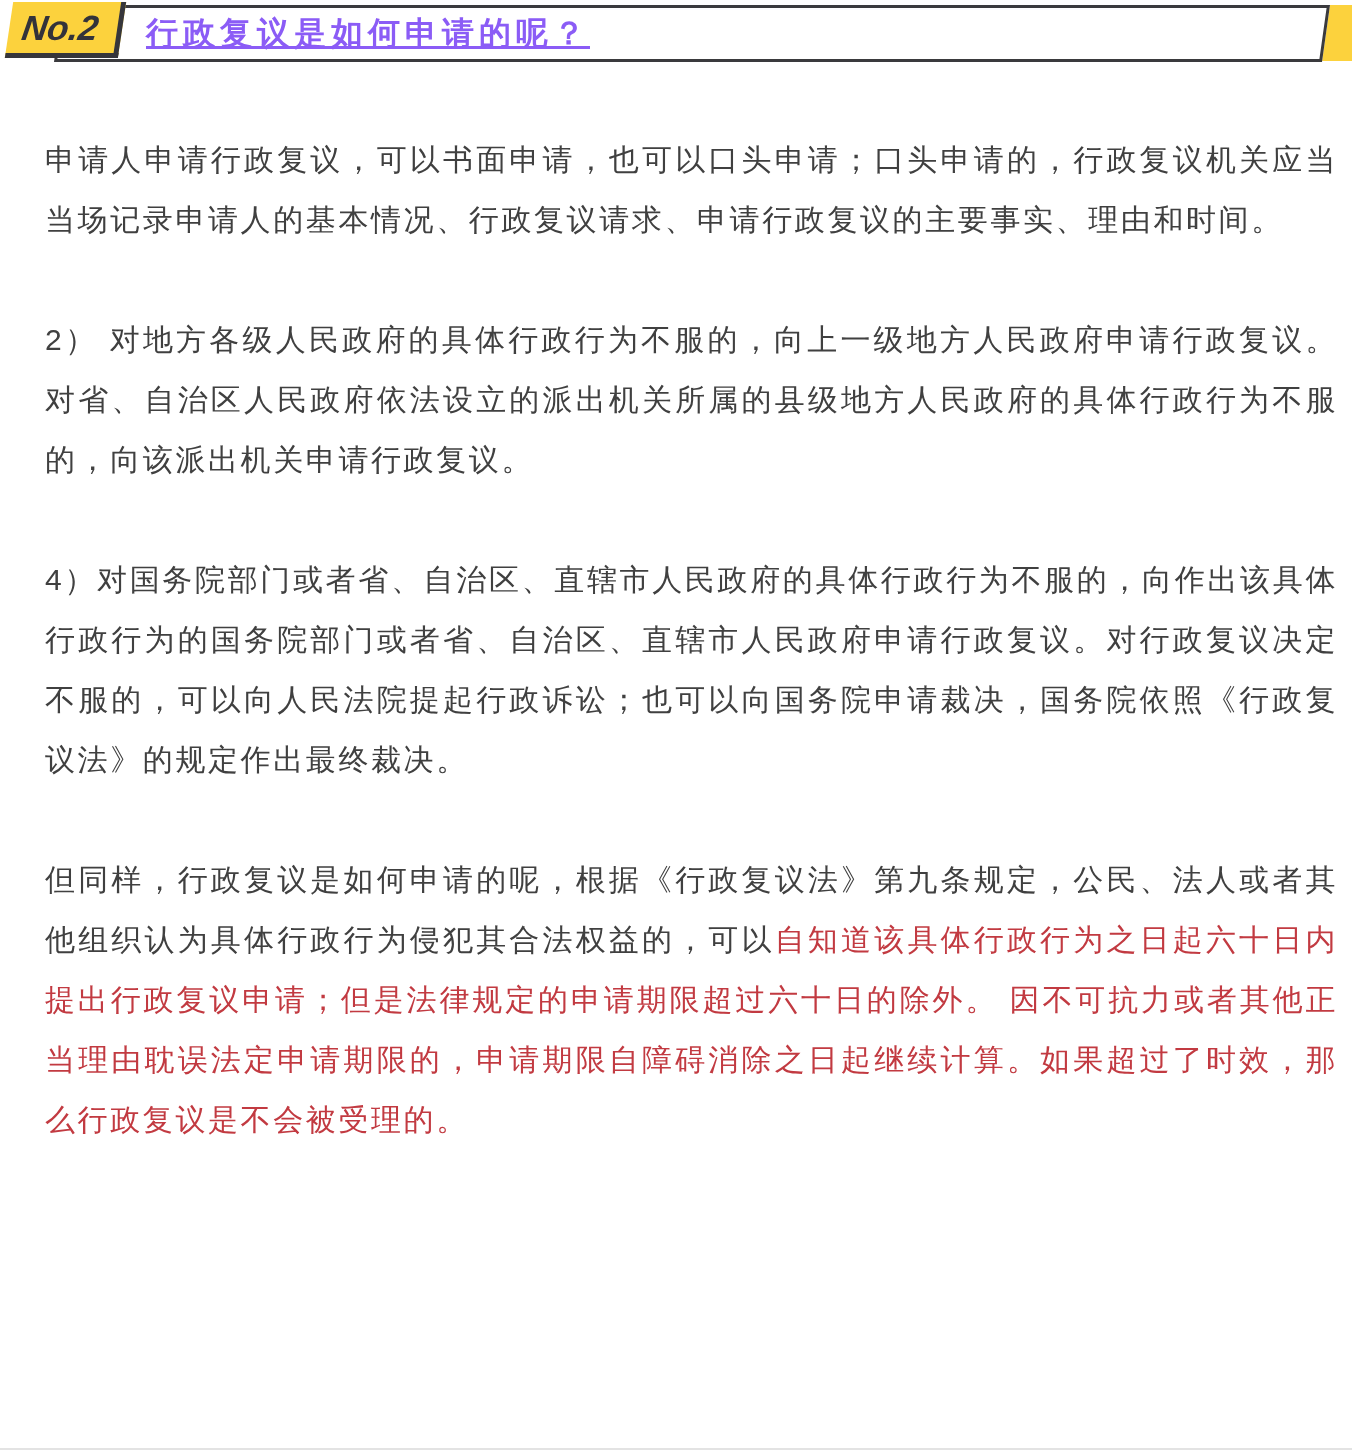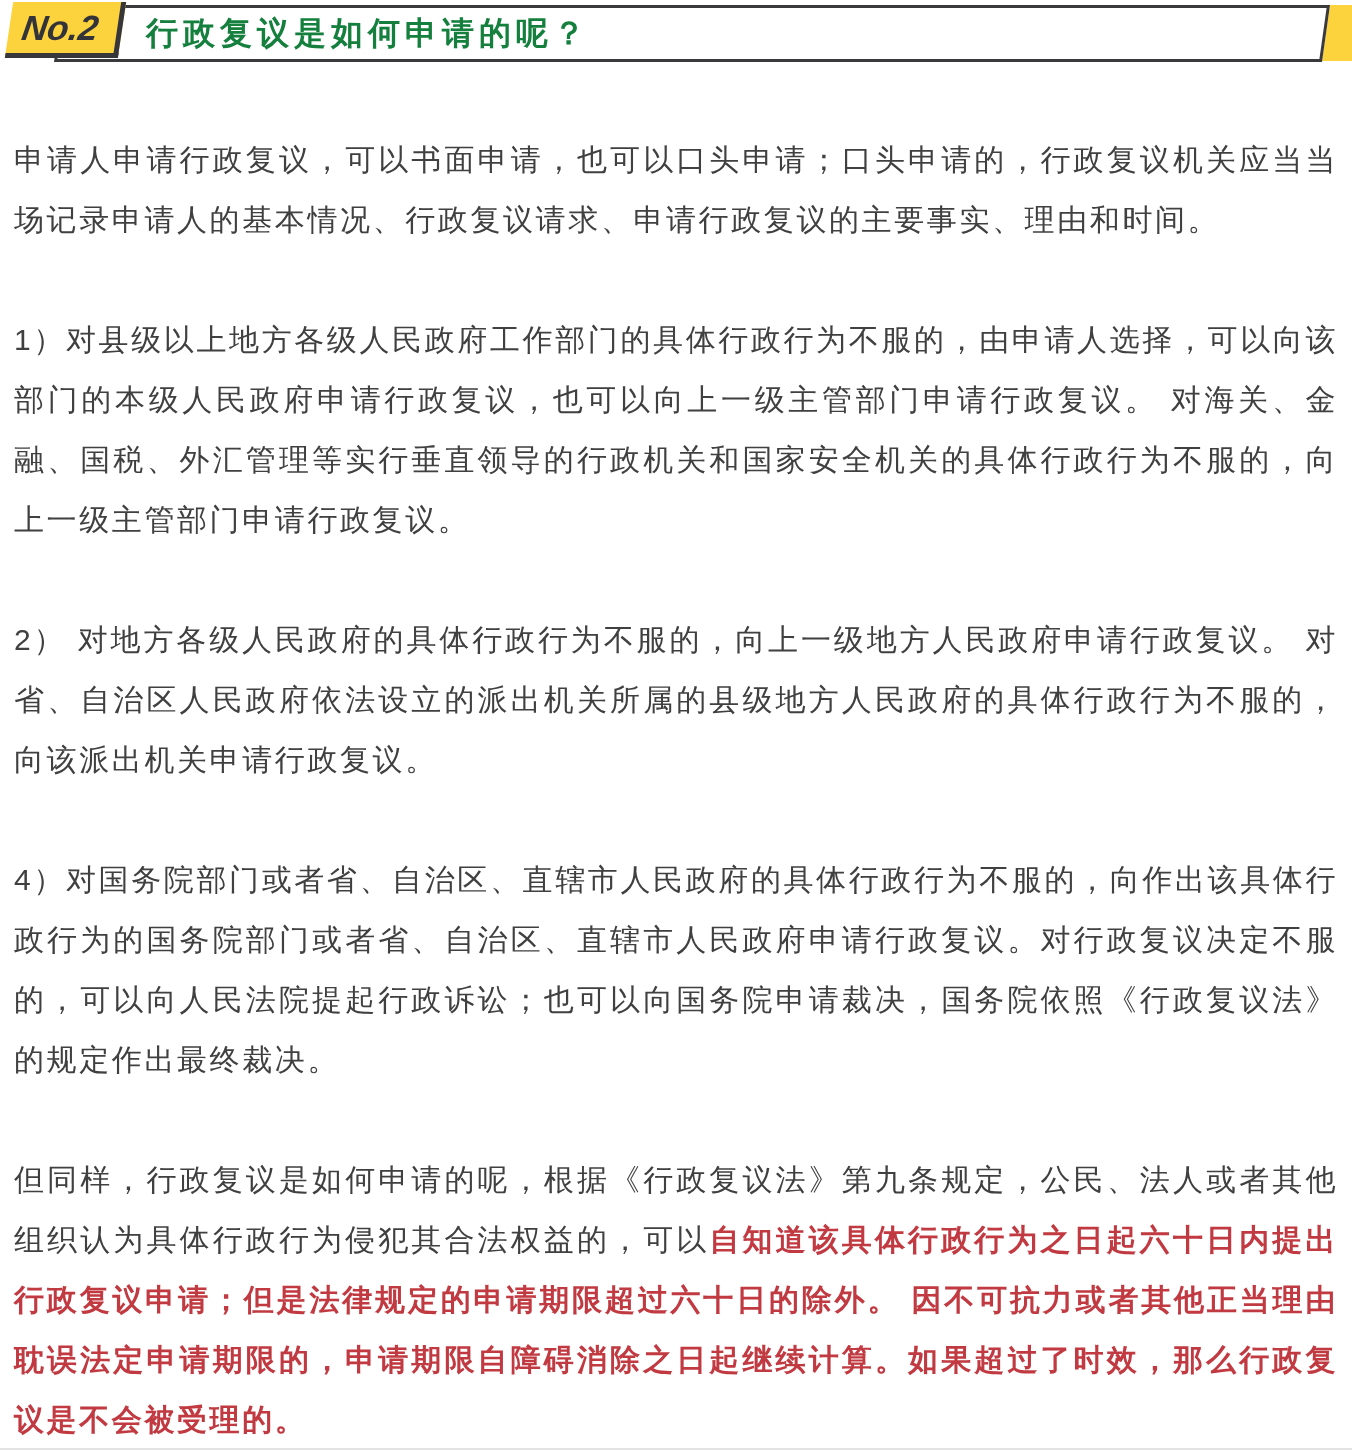--- a/index.html
+++ b/index.html
@@ -69,44 +69,46 @@
   .page-title {
     position: absolute;
     left: 146px;
     top: 5px;
     height: 57px;
     line-height: 57px;
     margin: 0;
     font-size: 32px;
     font-weight: bold;
     letter-spacing: 5px;
-    color: #15803d;
+    color: #8b5cf6;
     z-index: 3;
     white-space: nowrap;
+    text-decoration: underline;
   }
 
   
   .article {
     padding: 0 14px;
+    margin-left: 31px;
   }
   .article p {
     margin: 60px 0 0 0;
     font-size: 30px;
     line-height: 60px;
     letter-spacing: 2.6px;
     color: #404040;
     text-align: justify;
     text-justify: inter-character;
   }
   .article p.first {
     margin-top: 66px;
   }
   .hl {
     color: #c23a41;
-    font-weight: bold;
+    font-weight: normal;
   }
 
   .bottom-divider {
     position: absolute;
     left: 0;
     right: 0;
     bottom: 0;
     border-top: 2px solid #e3e3e3;
   }
 </style>
@@ -118,21 +120,20 @@
   <div class="header-yellow-end"></div>
   <div class="badge">
     <span class="badge-text">No.2</span>
   </div>
   <h1 class="page-title">行政复议是如何申请的呢？</h1>
 </header>
 
 <main class="article">
   <p class="first"><span>申请人申请行政复议，可以书面申请，也可以口头申请；口头申请的，行政复议机关应当当场记录申请人的基本情况、行政复议请求、申请行政复议的主要事实、理由和时间。</span><span class="hl"></span></p>
 
-  <p><span>1）对县级以上地方各级人民政府工作部门的具体行政行为不服的，由申请人选择，可以向该部门的本级人民政府申请行政复议，也可以向上一级主管部门申请行政复议。 对海关、金融、国税、外汇管理等实行垂直领导的行政机关和国家安全机关的具体行政行为不服的，向上一级主管部门申请行政复议。</span><span class="hl"></span></p>
 
   <p><span> 2） 对地方各级人民政府的具体行政行为不服的，向上一级地方人民政府申请行政复议。 对省、自治区人民政府依法设立的派出机关所属的县级地方人民政府的具体行政行为不服的，向该派出机关申请行政复议。</span><span class="hl"></span></p>
 
   <p><span> 4）对国务院部门或者省、自治区、直辖市人民政府的具体行政行为不服的，向作出该具体行政行为的国务院部门或者省、自治区、直辖市人民政府申请行政复议。对行政复议决定不服的，可以向人民法院提起行政诉讼；也可以向国务院申请裁决，国务院依照《行政复议法》的规定作出最终裁决。</span><span class="hl"></span></p>
 
   <p><span>但同样，行政复议是如何申请的呢，根据《行政复议法》第九条规定，公民、法人或者其他组织认为具体行政行为侵犯其合法权益的，可以</span><span class="hl">自知道该具体行政行为之日起六十日内提出行政复议申请；但是法律规定的申请期限超过六十日的除外。 因不可抗力或者其他正当理由耽误法定申请期限的，申请期限自障碍消除之日起继续计算。如果超过了时效，那么行政复议是不会被受理的。</span></p>
 </main>
 
 <div class="bottom-divider"></div>
 

